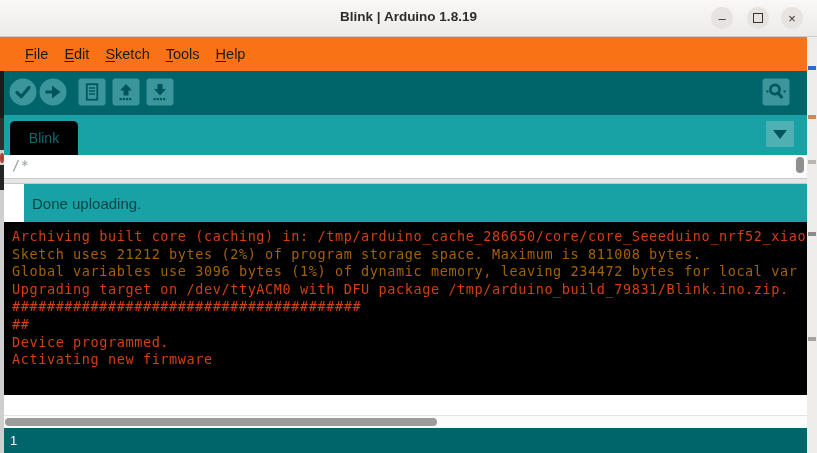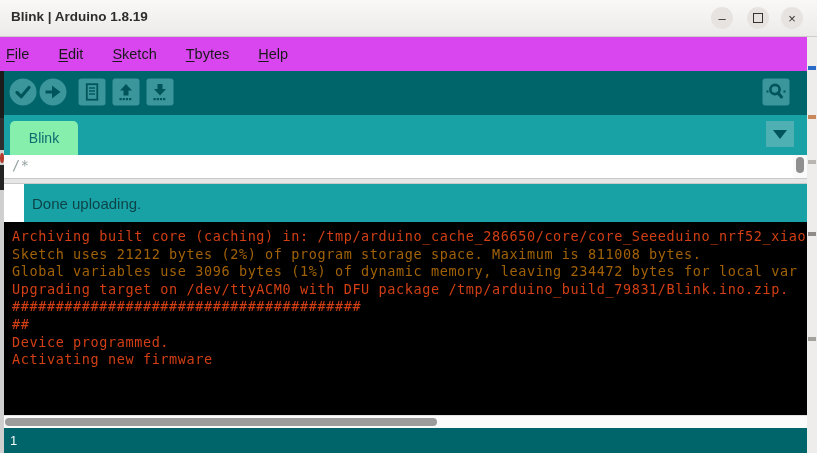--- a/index.html
+++ b/index.html
@@ -2,42 +2,42 @@
 <html><head>
 <meta charset="utf-8">
 <style>
   html,body{margin:0;padding:0;background:#ffffff;}
   .app{position:relative;width:817px;height:453px;overflow:hidden;
        font-family:"Liberation Sans",sans-serif;background:#fff;}
 
   
   .titlebar{position:absolute;left:0;top:0;width:817px;height:37px;
     background:linear-gradient(#f9f8f7,#edebe9);border-bottom:1px solid #cfcbc8;box-sizing:border-box;}
-  .title{position:absolute;left:11px;right:0;top:9px;text-align:left;
+  .title{position:absolute;left:0;right:0;top:9px;text-align:center;
     font-size:13.5px;font-weight:bold;color:#2d2d2d;}
   .winbtn{position:absolute;top:7px;width:22px;height:22px;border-radius:50%;
     background:#e6e3e0;color:#35322f;display:flex;align-items:center;justify-content:center;
     font-size:13px;line-height:1;}
   .winbtn.min{left:711px;} .winbtn.max{left:747px;} .winbtn.close{left:781px;}
   .maxglyph{width:8px;height:8px;border:1.5px solid #35322f;display:block;}
 
   
-  .menubar{position:absolute;left:0;top:37px;width:807px;height:34px;background:#d946ef;
-    display:flex;align-items:center;padding-left:6px;box-sizing:border-box;gap:29px;}
+  .menubar{position:absolute;left:0;top:37px;width:807px;height:34px;background:#f97316;
+    display:flex;align-items:center;padding-left:25px;box-sizing:border-box;gap:16px;}
   .menu-item{font-size:14.5px;color:#1a1a1a;cursor:default;}
   .mn{text-decoration:underline;text-underline-offset:2px;}
 
   
   .toolbar{position:absolute;left:4px;top:71px;width:803px;height:44px;background:#00646b;}
   .tbtn{position:absolute;top:7px;width:28px;height:28px;padding:0;border:0;background:transparent;}
   .tbtn svg{display:block;}
 
   
   .tabbar{position:absolute;left:4px;top:115px;width:803px;height:40px;background:#18a2a5;}
-  .tab{position:absolute;left:6px;top:6px;width:68px;height:34px;background:#86efac;
+  .tab{position:absolute;left:6px;top:6px;width:68px;height:34px;background:#000000;
     border-radius:5px 5px 0 0;display:flex;align-items:center;justify-content:center;
     font-size:14px;color:#0e6b70;}
   .tabmenu{position:absolute;right:13px;top:6px;width:28px;height:26px;border:0;
     background:#4fb0b3;display:flex;align-items:center;justify-content:center;padding:0;}
   .tri-down{width:0;height:0;border-left:7px solid transparent;border-right:7px solid transparent;
     border-top:9px solid #00555b;}
 
   
   .editor{position:absolute;left:4px;top:155px;width:803px;height:23px;background:#ffffff;}
   .code{position:absolute;left:8px;top:2px;font-family:"DejaVu Sans Mono",monospace;
@@ -48,21 +48,21 @@
   
   .divider{position:absolute;left:4px;top:178px;width:803px;height:6px;background:#e6e6e6;
     border-top:1px solid #c9c9c9;border-bottom:1px solid #c9c9c9;box-sizing:border-box;}
 
   
   .statusbar{position:absolute;left:4px;top:184px;width:803px;height:38px;background:#18a2a5;
     display:flex;align-items:center;padding-left:8px;box-sizing:border-box;margin-left:20px;}
   .status-msg{font-size:15px;color:#0d4448;}
 
   
-  .console{position:absolute;left:4px;top:222px;width:803px;height:193px;background:#000000;
+  .console{position:absolute;left:4px;top:222px;width:803px;height:173px;background:#000000;
     overflow:hidden;padding:6px 0 0 8px;box-sizing:border-box;
     font-family:"DejaVu Sans Mono",monospace;font-size:13.5px;letter-spacing:0.6px;line-height:17.6px;}
   .cline{white-space:pre;}
   .cline.err{color:#d23f14;}
   .cline.info{color:#a16207;}
 
   
   .hscroll{position:absolute;left:4px;top:415px;width:803px;height:13px;background:#fbfbfb;
     border-top:1px solid #e3e3e3;box-sizing:border-box;}
   .hthumb{position:absolute;left:1px;top:2px;width:432px;height:8px;background:#9c9c9c;border-radius:4px;}
@@ -93,21 +93,21 @@
     </div>
     <div class="winbtn close">
       <span>×</span>
     </div>
   </div>
 
   <div class="menubar">
     <span class="menu-item"><span class="mn">F</span><span>ile</span></span>
     <span class="menu-item"><span class="mn">E</span><span>dit</span></span>
     <span class="menu-item"><span class="mn">S</span><span>ketch</span></span>
-    <span class="menu-item"><span class="mn">T</span><span>bytes</span></span>
+    <span class="menu-item"><span class="mn">T</span><span>ools</span></span>
     <span class="menu-item"><span class="mn">H</span><span>elp</span></span>
   </div>
 
   <div class="toolbar">
     <button class="tbtn" style="left:5px">
       <svg width="28" height="28" viewBox="0 0 28 28">
         <circle cx="14" cy="14" r="13.5" fill="#3a969a"></circle>
         <path d="M8 14.5 l4.2 4.2 L20 9.5" stroke="#00555b" stroke-width="3.2" fill="none" stroke-linecap="round" stroke-linejoin="round"></path>
       </svg>
     </button>

